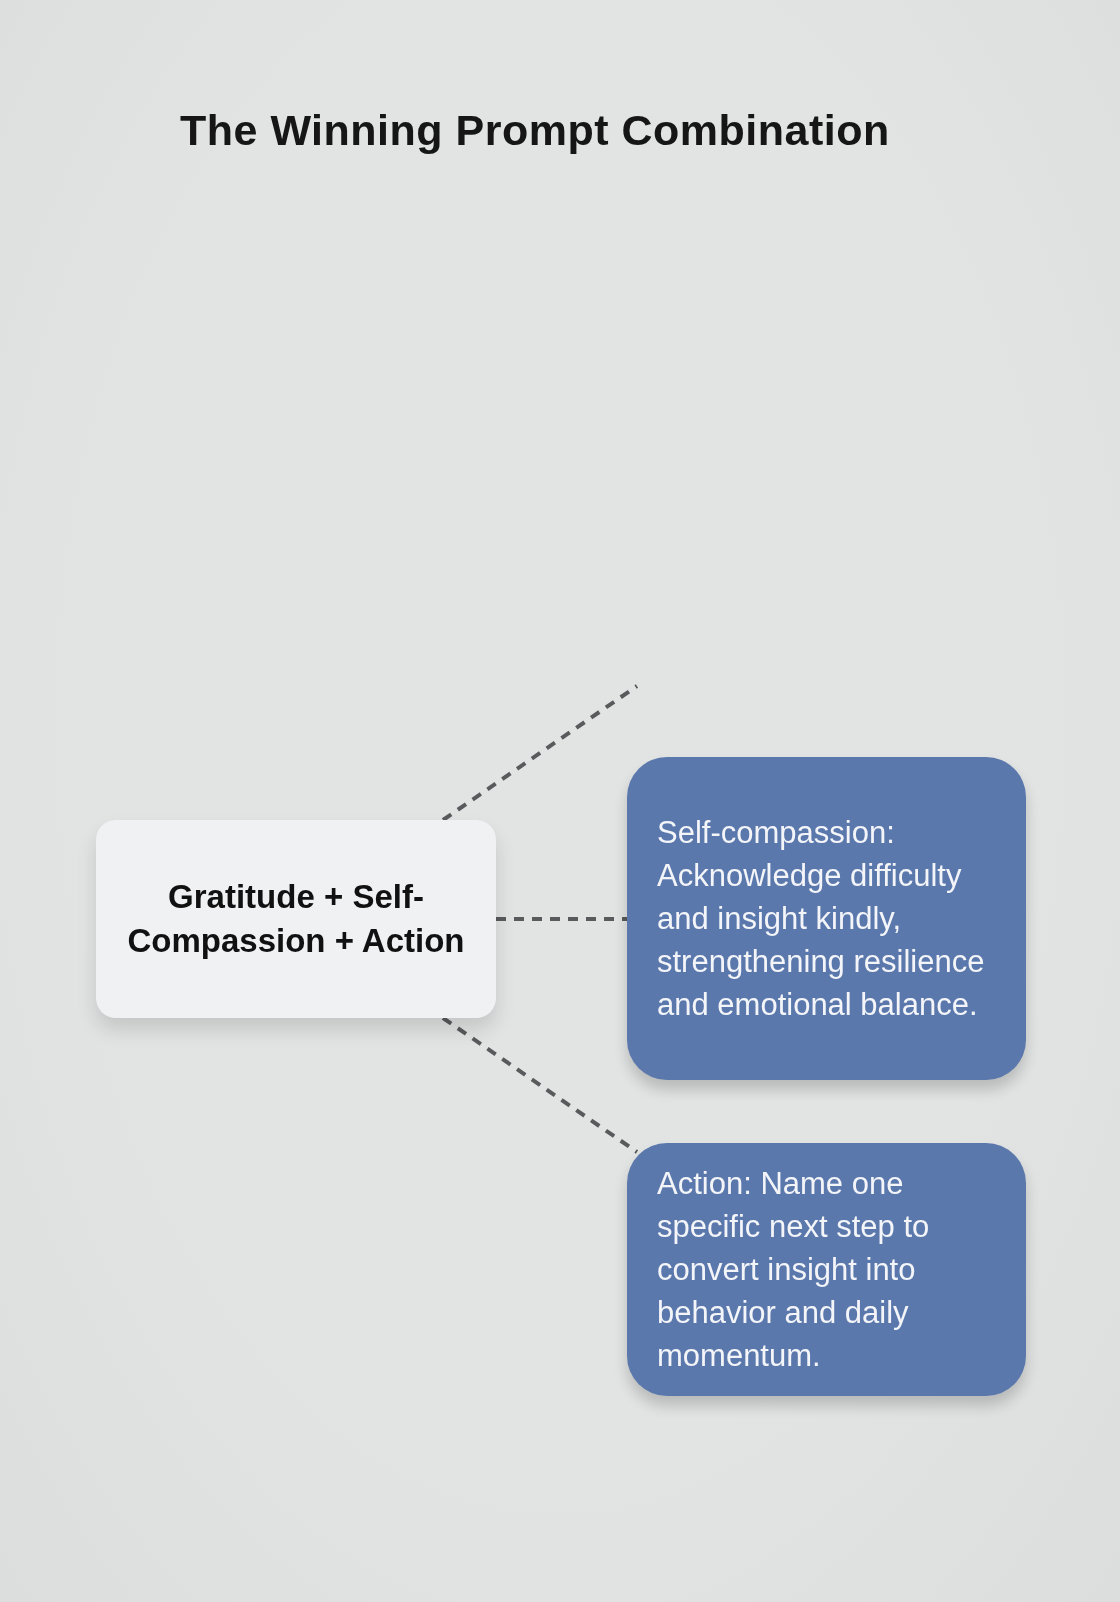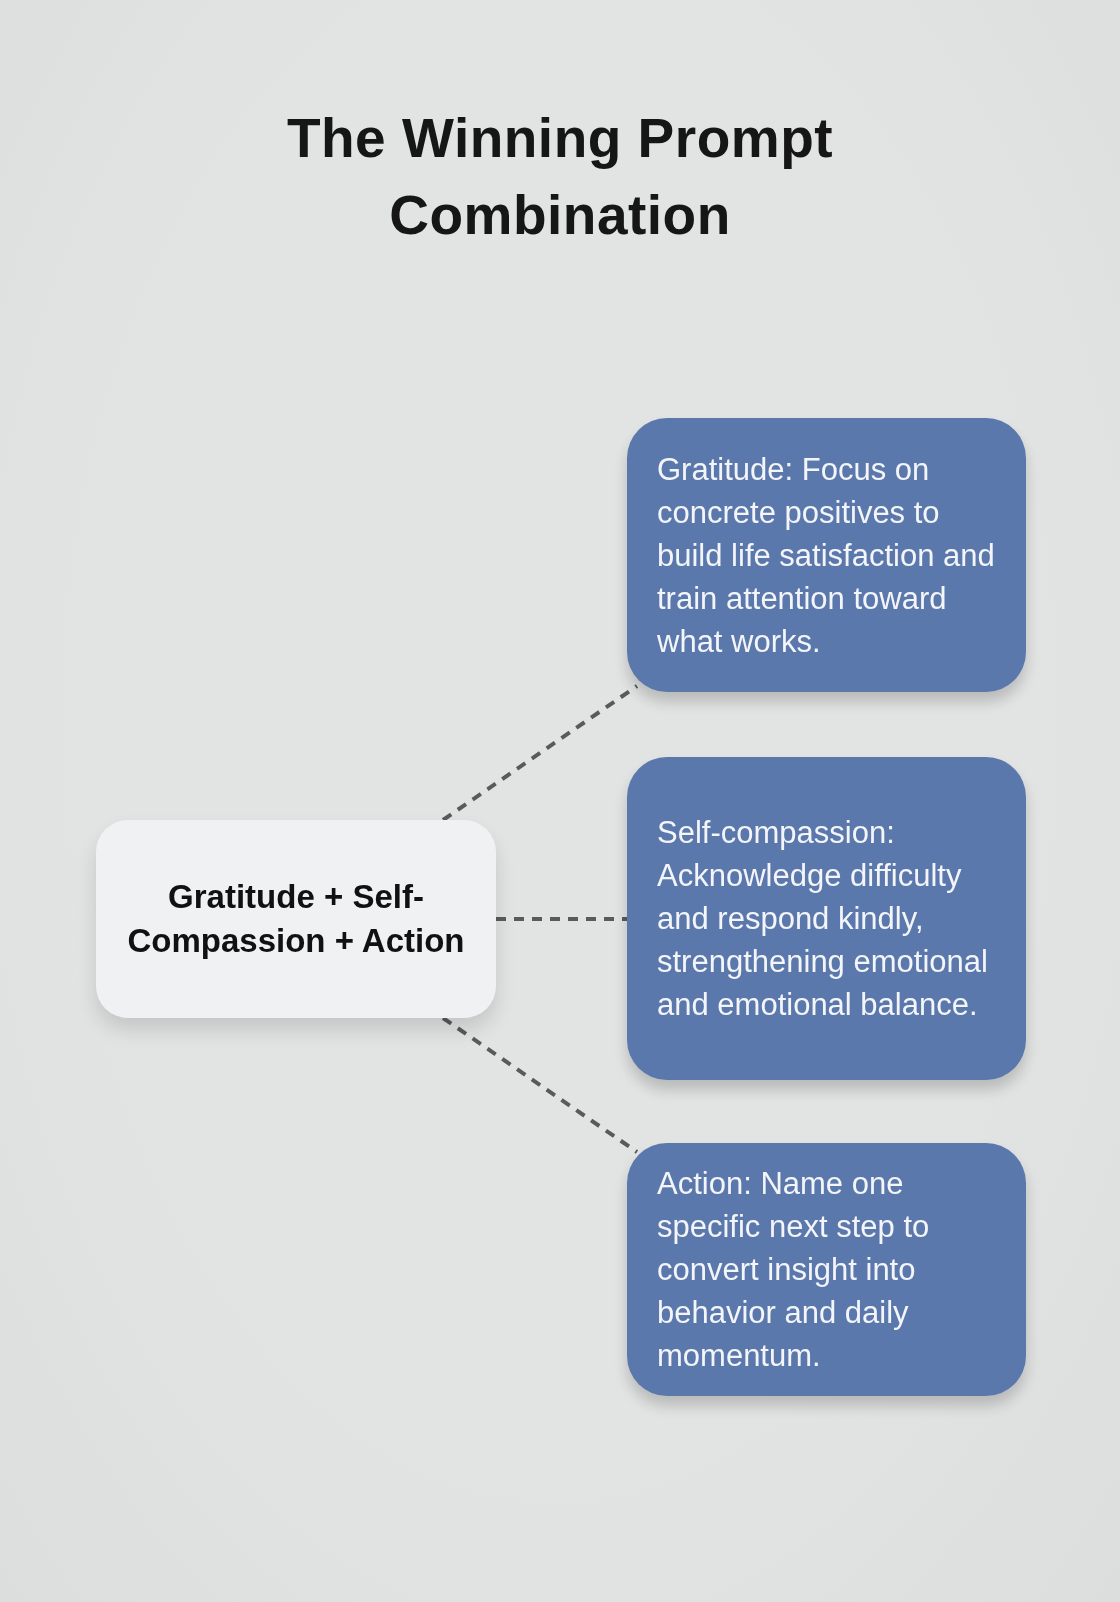--- a/index.html
+++ b/index.html
@@ -14,35 +14,35 @@
     height: 1602px;
     margin: 0 auto;
     background: radial-gradient(ellipse at 50% 45%, #e2e4e4 60%, #dcdede 100%);
     overflow: hidden;
   }
   .title {
     position: absolute;
     left: 180px;
     top: 100px;
     width: 760px;
-    text-align: center;
-    font-size: 55px;
+    text-align: left;
+    font-size: 43px;
     line-height: 1.4;
     font-weight: 700;
     letter-spacing: 0.5px;
     color: #161616;
   }
   .center-node {
     position: absolute;
     left: 96px;
     top: 820px;
     width: 400px;
     height: 198px;
     background: #f0f1f3;
-    border-radius: 32px;
+    border-radius: 20px;
     box-shadow: 0 12px 20px rgba(0,0,0,0.13);
     display: flex;
     align-items: center;
     justify-content: center;
     text-align: center;
     padding: 0 28px;
     box-sizing: border-box;
   }
   .center-node .label {
     font-size: 33px;
@@ -95,25 +95,22 @@
   <svg class="connectors" viewBox="0 0 1120 1602" xmlns="http://www.w3.org/2000/svg">
     <line x1="443" y1="820" x2="637" y2="686"></line>
     <line x1="496" y1="919" x2="627" y2="919"></line>
     <line x1="443" y1="1018" x2="637" y2="1152"></line>
   </svg>
 
   <div class="center-node">
     <div class="label">Gratitude + Self-Compassion + Action</div>
   </div>
 
-  <div class="branch-box box-1">
-    <div class="text">Gratitude: Focus on concrete positives to build life satisfaction and train attention toward what works.</div>
-  </div>
 
   <div class="branch-box box-2">
-    <div class="text">Self-compassion: Acknowledge difficulty and respond kindly, strengthening emotional and emotional balance.</div>
+    <div class="text">Self-compassion: Acknowledge difficulty and insight kindly, strengthening resilience and emotional balance.</div>
   </div>
 
   <div class="branch-box box-3">
     <div class="text">Action: Name one specific next step to convert insight into behavior and daily momentum.</div>
   </div>
 
 </div>
 
 </body></html>

